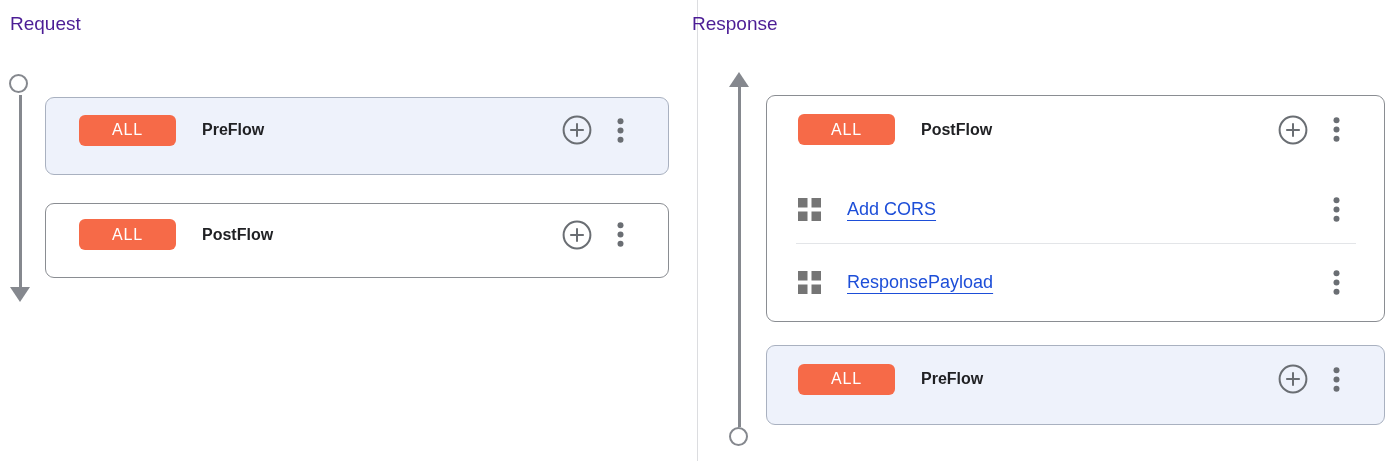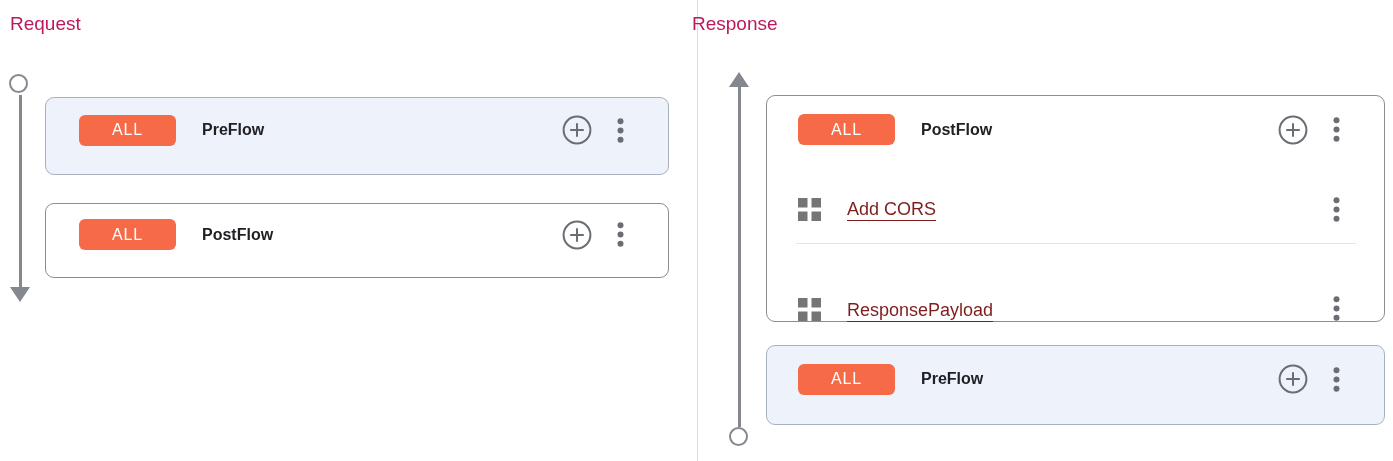--- a/index.html
+++ b/index.html
@@ -12,21 +12,21 @@
     overflow: hidden;
   }
 
   .v-divider {
     position: absolute; left: 697px; top: 0;
     width: 1px; height: 461px; background: #dcdde0;
   }
 
   .panel-title {
     position: absolute; top: 13px;
-    font-size: 19px; font-weight: 400; color: #be185d;
+    font-size: 19px; font-weight: 400; color: #4c1d95;
   }
   #request-title { left: 10px; }
   #response-title { left: 692px; }
 
   
   .tl-circle {
     position: absolute; width: 19px; height: 19px;
     border: 2.5px solid #85888e; border-radius: 50%;
     background: #fff;
   }
@@ -86,25 +86,25 @@
   .icon-btn { background: none; border: none; cursor: pointer; display: flex; align-items: center; padding: 0; }
 
   
   #res-postflow-card { display: flex; flex-direction: column; }
   .flow-header { height: 79px; flex-shrink: 0; }
   .policy-row {
     display: flex; align-items: center;
     padding: 0 44px 0 31px; flex-shrink: 0;
   }
   .policy-row.first { height: 68px; }
-  .policy-row.second { height: 77px; align-items: flex-end; }
+  .policy-row.second { height: 77px; }
   .row-divider { height: 1px; background: #e3e5e8; margin: 0 28px 0 29px; flex-shrink: 0; }
   .policy-link {
     margin-left: 26px;
-    font-size: 18px; color: #7f1d1d;
+    font-size: 18px; color: #1d4ed8;
     text-decoration: underline;
     text-underline-offset: 5px;
     cursor: pointer;
     white-space: nowrap;
   }
 </style>
 </head>
 <body>
 
 <div class="v-divider"></div>

